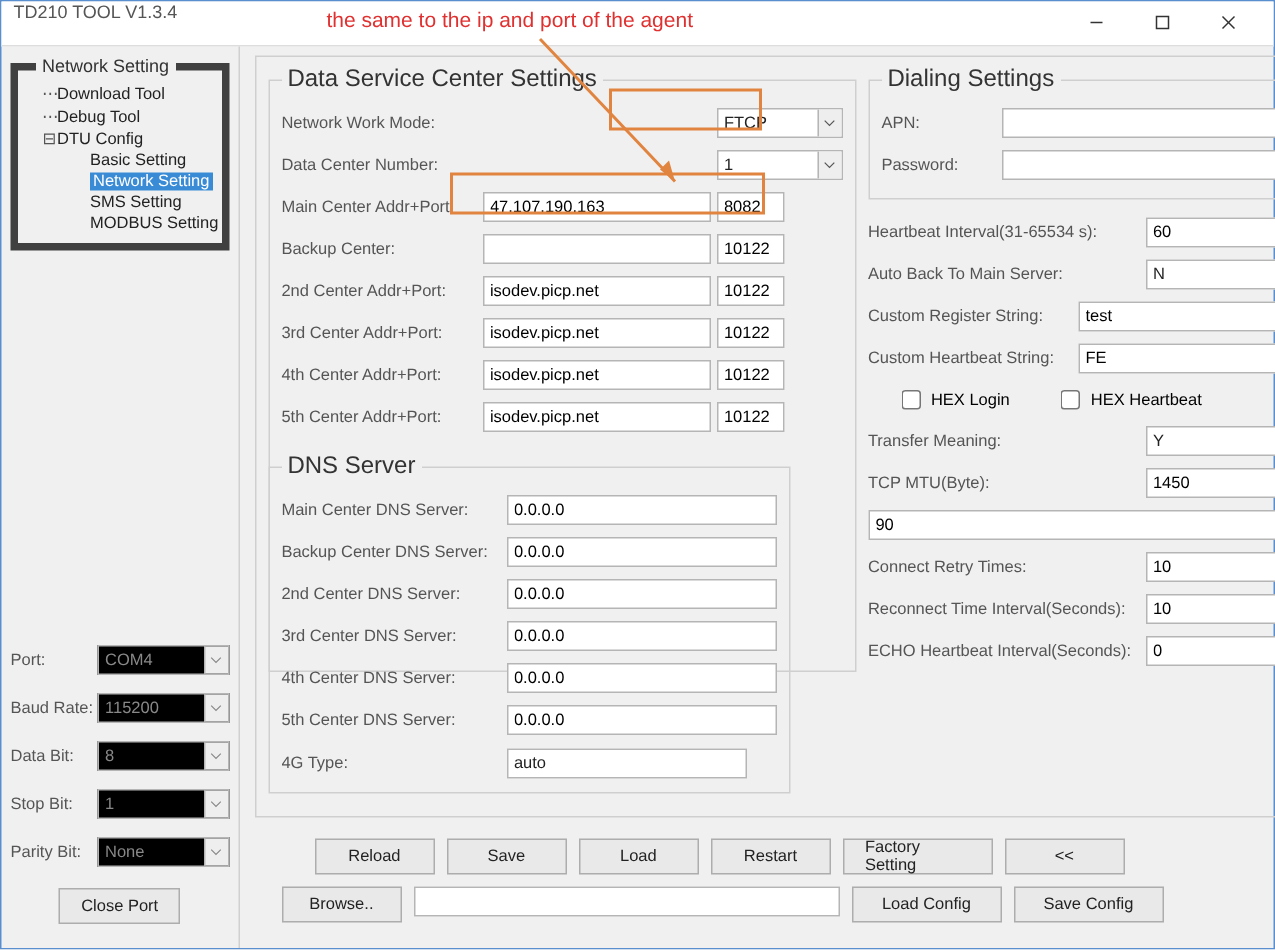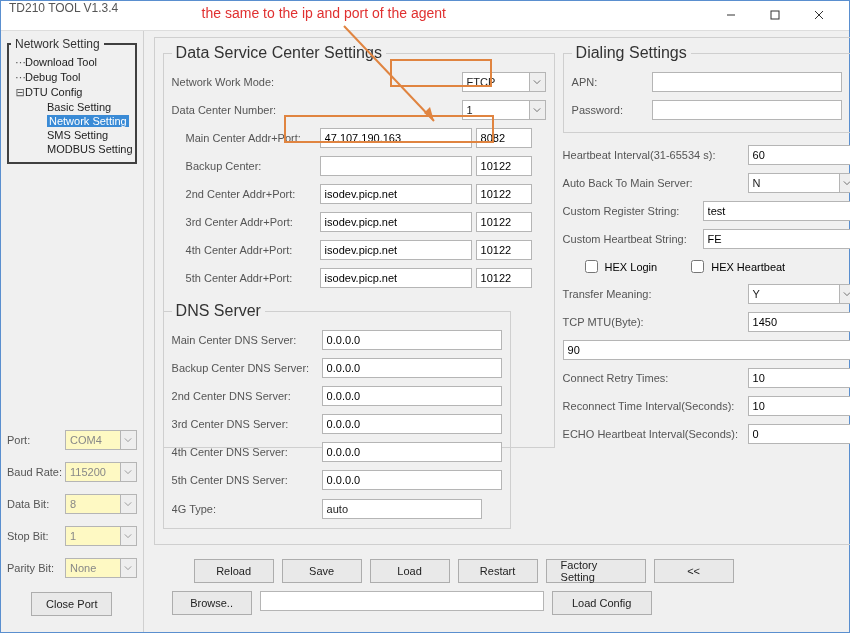--- a/index.html
+++ b/index.html
@@ -7,51 +7,51 @@
 .window { width: 850px; height: 633px; border: 1px solid #5a8fcf; background: #f0f0f0; position: relative; }
 .titlebar { height: 30px; background: #fff; display: flex; align-items: flex-start; padding: 0 8px; border-bottom: 1px solid #ddd; }
 .titlebar .title { flex: 0 0 auto; color: #555; font-size: 12px; }
 .titlebar .spacer { flex: 1; }
 .titlebar .wbtn { width: 44px; height: 28px; display: flex; align-items: center; justify-content: center; color: #333; }
 .titlebar .wbtn svg { stroke: #333; }
 .body { position: absolute; top: 30px; left: 0; right: 0; bottom: 0; display: flex; }
 
 
 .left { width: 165px; padding: 6px 6px; border-right: 1px solid #d0d0d0; display: flex; flex-direction: column; }
-fieldset.tree-fs { border: 2px solid #404040; margin: 0 0 10px 0; padding: 4px 2px 6px 2px; }
+fieldset.tree-fs { border: 5px solid #404040; margin: 0 0 10px 0; padding: 4px 2px 6px 12px; }
 fieldset.tree-fs legend { color: #333; padding: 0 4px; font-size: 12px; }
 .tree { font-size: 12px; color: #222; }
 .tree .node { padding: 1px 0 1px 18px; position: relative; white-space: nowrap; }
 .tree .node.has-children { padding-left: 4px; }
 .tree .toggle { display: inline-block; width: 10px; text-align: center; color: #555; }
 .tree .children { padding-left: 18px; }
 .tree .sel { background: #3a8bd6; color: #fff; display: inline-block; padding: 0 2px; }
 
 .port-grid { display: grid; grid-template-columns: 58px 1fr; row-gap: 12px; align-items: center; margin-top: auto; margin-bottom: 8px; }
 .port-grid label { color: #555; }
-.combo { height: 20px; border: 1px solid #b5b5b5; background: #fef9c3; display: flex; align-items: center; padding: 0 4px; color: #888; position: relative; }
+.combo { height: 20px; border: 1px solid #b5b5b5; background: #000000; display: flex; align-items: center; padding: 0 4px; color: #888; position: relative; }
 .combo.enabled { background: #fff; color: #222; }
 .combo .arrow { position: absolute; right: 0; top: 0; bottom: 0; width: 16px; border-left: 1px solid #b5b5b5; display: flex; align-items: center; justify-content: center; background: #eee; }
 .combo .arrow svg { width: 8px; height: 8px; }
 .btn { height: 24px; border: 1px solid #adadad; background: #e9e9e9; padding: 0 14px; display: inline-flex; align-items: center; justify-content: center; color: #222; }
 .closebtn-row { text-align: center; margin: 6px 0 10px 0; }
 
 
 .right { flex: 1; padding: 6px 8px 6px 10px; position: relative; }
 fieldset.gs { border: 1px solid #cfcfcf; margin: 0; padding: 6px 8px 8px 8px; }
 fieldset.gs legend { color: #333; padding: 0 4px; font-size: 16px; }
 .top-row { display: flex; gap: 8px; }
 .top-row .dsc { flex: 1; }
 .top-row .dial { width: 288px; }
 
-.field-row { display: flex; align-items: center; height: 28px; justify-content: center; }
+.field-row { display: flex; align-items: center; height: 28px; }
 .field-row .lbl { width: 130px; color: #555; }
 .field-row .inp { flex: 1; }
 input.text { width: 100%; height: 20px; border: 1px solid #b5b5b5; padding: 0 4px; background: #fff; font-size: 11px; }
-.port-col { width: 56px; margin-left: 4px; }
+.port-col { width: 45px; margin-left: 4px; }
 .addr-col { width: 152px; }
 
 .dsc-grid .field-row .lbl { width: 134px; }
 .dial .field-row .lbl { width: 80px; }
 .dial .field-row .inp { width: 170px; }
 
 .dns-fs { margin-top: 6px; }
 .dns-grid .field-row .lbl { width: 150px; }
 .dns-grid .field-row .inp { width: 160px; }
 
@@ -366,20 +366,21 @@
           <span class="btn">Save</span>
           <span class="btn">Load</span>
           <span class="btn">Restart</span>
           <span class="btn" style="width:100px">Factory Setting</span>
           <span class="btn">&lt;&lt;</span>
         </div>
         <div class="btn-row r2">
           <span class="btn browse">Browse..</span>
           <input class="text path-input" style="">
           <span class="btn wide2">Load Config</span>
+          <span class="btn wide2">Save Config</span>
         </div>
       </div>
 
       <div class="annot" style="left:58px; top:-26px;">the same to the ip and port of the agent</div>
       <div class="highlight-box" style="left:246px; top:28px; width:102px; height:28px;"></div>
       <div class="highlight-box" style="left:140px; top:84px; width:210px; height:28px;"></div>
       <svg class="arrow-line" style="left:190px; top:-10px;" width="120" height="110">
           <line x1="10" y1="5" x2="100" y2="100" stroke="#e08440" stroke-width="2"></line>
           <polygon points="100,100 90,92 96,86" fill="#e08440"></polygon>
         </svg>

